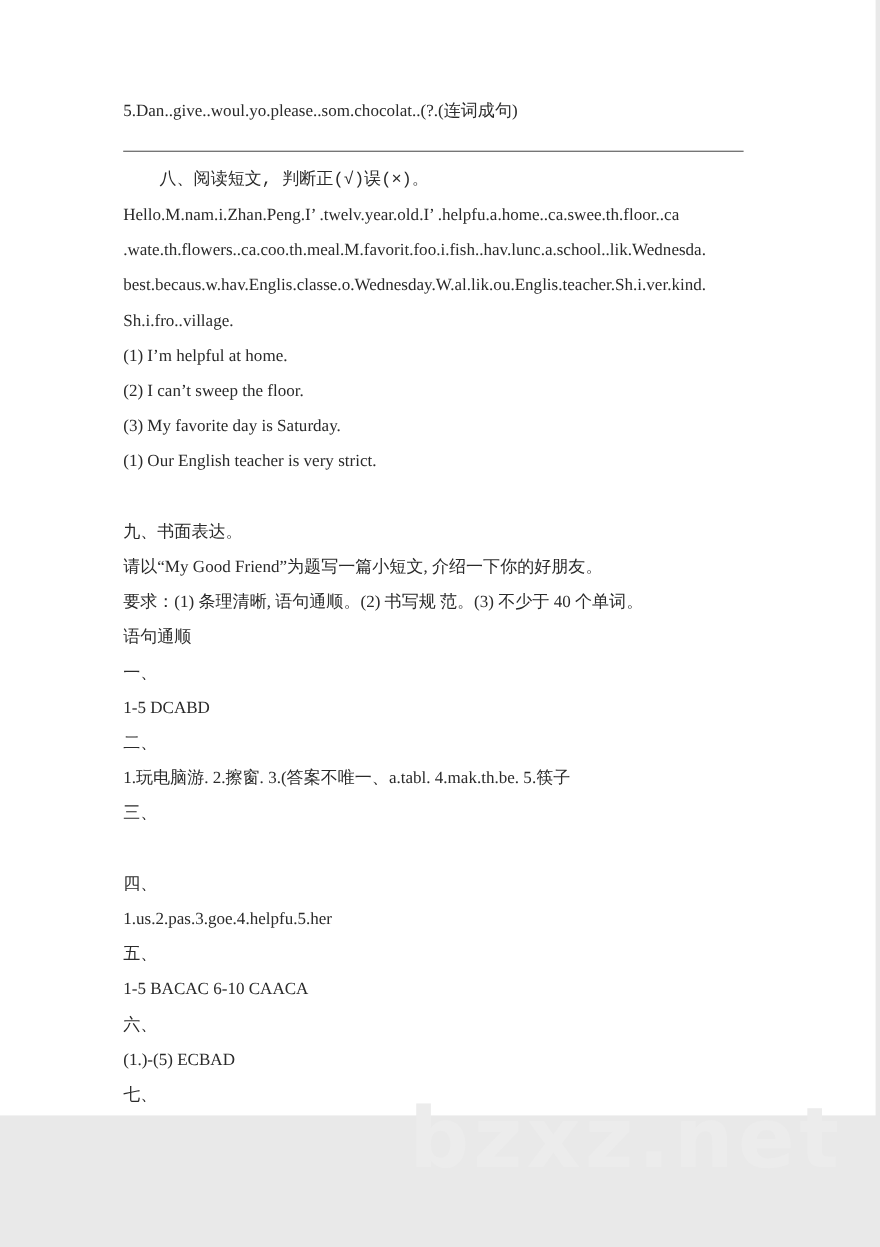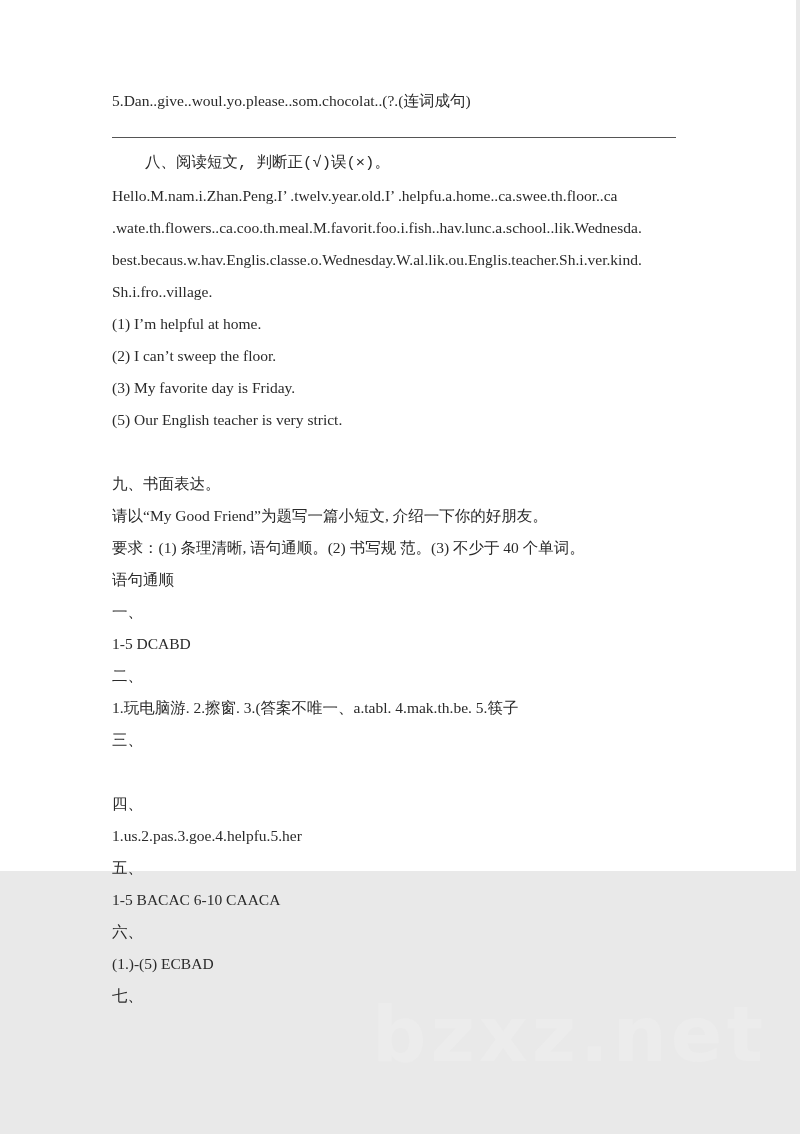--- a/index.html
+++ b/index.html
@@ -5,21 +5,21 @@
     html, body { margin: 0; padding: 0; }
     body {
       width: 800px; height: 1134px;
       background: #e9e9e9;
       position: relative; overflow: hidden;
       font-family: "Liberation Serif", "DejaVu Serif", serif;
       color: #2a2a2a;
     }
     .page {
       position: absolute; left: 0; top: 0;
-      width: 796px; height: 871px;
+      width: 796px; height: 1014px;
       background: #ffffff;
     }
     .line {
       position: absolute; left: 112px;
       font-size: 15.5px; line-height: 20px;
       white-space: nowrap;
     }
     .indent { left: 145px; font-family: Liberation Mono, monospace; }
     .rule {
       position: absolute; left: 112px; top: 137px;
@@ -41,22 +41,22 @@
   <div class="rule"></div>
 
   <div class="line indent" style="top:153px">八、阅读短文, 判断正(√)误(×)。</div>
   <div class="line" style="top:186px">Hello.M.nam.i.Zhan.Peng.I’ .twelv.year.old.I’ .helpfu.a.home..ca.swee.th.floor..ca</div>
   <div class="line" style="top:250px">best.becaus.w.hav.Englis.classe.o.Wednesday.W.al.lik.ou.Englis.teacher.Sh.i.ver.kind.</div>
   <div class="line" style="top:218px">.wate.th.flowers..ca.coo.th.meal.M.favorit.foo.i.fish..hav.lunc.a.school..lik.Wednesda.</div>
   <div class="line" style="top:282px">Sh.i.fro..village.</div>
 
   <div class="line" style="top:314px">(1) I’m helpful at home.</div>
   <div class="line" style="top:346px">(2) I can’t sweep the floor.</div>
-  <div class="line" style="top:378px">(3) My favorite day is Friday.</div>
-  <div class="line" style="top:410px">(5) Our English teacher is very strict.</div>
+  <div class="line" style="top:378px">(3) My favorite day is Saturday.</div>
+  <div class="line" style="top:410px">(1) Our English teacher is very strict.</div>
 
   <div class="line" style="top:474px">九、书面表达。</div>
   <div class="line" style="top:506px">请以“My Good Friend”为题写一篇小短文, 介绍一下你的好朋友。</div>
   <div class="line" style="top:538px">要求：(1) 条理清晰, 语句通顺。(2) 书写规   范。(3) 不少于 40 个单词。</div>
 
   <div class="line" style="top:570px">语句通顺</div>
 
   <div class="line" style="top:602px">一、</div>
   <div class="line" style="top:634px">1-5 DCABD</div>
   <div class="line" style="top:666px">二、</div>

